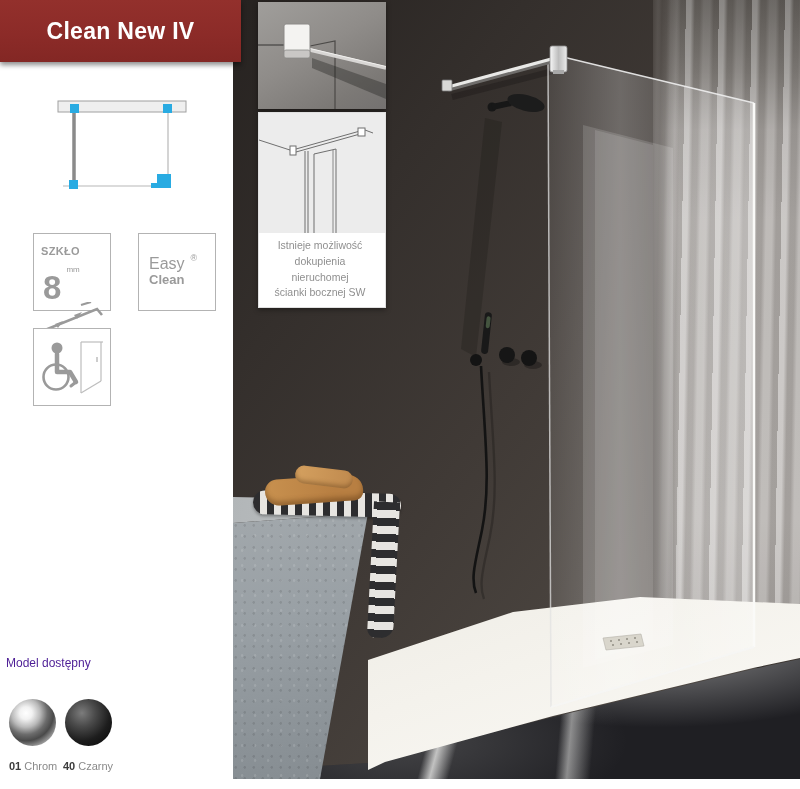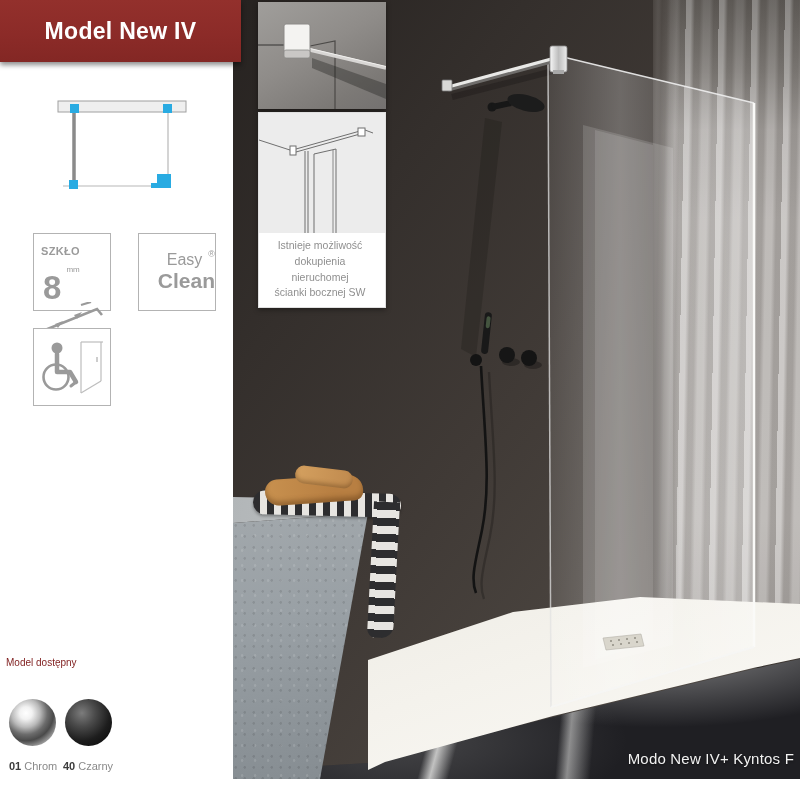--- a/index.html
+++ b/index.html
@@ -7,42 +7,42 @@
 
   
   .banner{position:absolute;left:0;top:0;width:241px;height:62px;background:linear-gradient(180deg,#93302c 0%,#8c2b28 55%,#832724 100%);
     box-shadow:0 3px 5px rgba(0,0,0,.45);display:flex;align-items:center;justify-content:center;z-index:30;}
   .banner span{color:#ffffff;font-size:23px;font-weight:bold;letter-spacing:.3px;}
 
   .diagram{position:absolute;left:33px;top:80px;z-index:5;}
 
   .badge-box{position:absolute;width:78px;height:78px;border:1px solid #b3b3b3;background:#fff;box-sizing:border-box;z-index:5;}
   #szklo-box{left:33px;top:233px;padding:6px 5px 2px 7px;}
-  #easyclean-box{left:138px;top:233px;display:flex;flex-direction:column;justify-content:center;padding-left:10px;box-sizing:border-box;align-items:flex-end;}
+  #easyclean-box{left:138px;top:233px;display:flex;flex-direction:column;justify-content:center;padding-left:10px;box-sizing:border-box;}
   #wheel-box{left:33px;top:328px;display:flex;align-items:center;justify-content:center;}
 
   .szklo-row{display:flex;align-items:flex-start;flex-direction:column;}
   .szklo-words{display:flex;flex-direction:column;align-items:flex-end;margin-top:6px;}
   .szklo-label{font-size:11px;font-weight:bold;color:#9a9a9a;letter-spacing:.3px;line-height:1;}
   .szklo-unit{font-size:8px;color:#9a9a9a;line-height:1;margin-top:9px;}
   .szklo-num{font-size:33px;font-weight:bold;color:#9a9a9a;line-height:.85;margin-left:2px;}
 
   .ec-line1{font-size:16px;color:#9a9a9a;line-height:1.05;}
   .ec-reg{font-size:9px;vertical-align:top;position:relative;top:-2px;margin-left:6px;}
-  .ec-line2{font-size:21px;font-weight:bold;color:#9a9a9a;line-height:1.1;}
+  .ec-line2{font-size:13px;font-weight:bold;color:#9a9a9a;line-height:1.1;}
 
   .note-box{position:absolute;left:258px;top:112px;width:128px;height:196px;background:#ffffff;z-index:25;
     border:1px solid #e0e0e0;box-sizing:border-box;box-shadow:0 2px 5px rgba(0,0,0,.35);}
   .note-draw{width:100%;height:120px;background:#ececec;overflow:hidden;}
   .note-text{padding:5px 4px 0 0;text-align:center;font-size:10.5px;line-height:1.5;color:#8f8f8f;}
 
   .inset-photo{position:absolute;left:258px;top:2px;width:128px;height:107px;z-index:25;box-shadow:0 2px 5px rgba(0,0,0,.4);
     background:linear-gradient(150deg,#a09e9b 0%,#8f8c89 45%,#7c7976 80%,#747170 100%);overflow:hidden;}
 
-  .profiles-heading{position:absolute;left:6px;top:656px;font-size:10px;color:#7f1d1d;line-height:1.32;z-index:5;}
+  .profiles-heading{position:absolute;left:6px;top:656px;font-size:12px;color:#4c1d95;line-height:1.32;z-index:5;}
   .swatch{position:absolute;top:699px;width:47px;height:47px;border-radius:50%;z-index:5;}
   #swatch-chrome{left:9px;background:radial-gradient(circle at 36% 30%,#ffffff 0%,#f2f2f2 14%,#b9b9b9 32%,#6c6c6c 48%,#4a4a4a 62%,#9e9e9e 78%,#e6e6e6 90%,#8f8f8f 100%);}
   #swatch-black{left:65px;background:radial-gradient(circle at 36% 30%,#7c7c7c 0%,#4a4a4a 30%,#1d1d1d 62%,#050505 100%);}
   .swatch-label{position:absolute;top:760px;font-size:11px;color:#8a8a8a;z-index:5;white-space:nowrap;}
   .swatch-label b{color:#3c3c3c;margin-right:3px;}
   #label-chrome{left:9px;} #label-black{left:63px;}
 
   
   #photo{position:absolute;left:233px;top:0;width:567px;height:779px;overflow:hidden;background:#3e3834;z-index:10;}
   .wall{position:absolute;inset:0;background:linear-gradient(128deg,#262220 0%,#342f2c 25%,#403a36 50%,#4a443f 72%,#564f49 100%);}
@@ -90,21 +90,21 @@
   #fixtures{position:absolute;left:0;top:0;z-index:6;}
   .photo-caption{position:absolute;right:6px;bottom:12px;font-size:15px;color:#f2f2f2;letter-spacing:.2px;
     text-shadow:0 1px 2px rgba(0,0,0,.5);z-index:8;}
 </style>
 </head>
 <body>
 
 <div id="page">
 
   <div class="banner">
-    <span>Model New IV</span>
+    <span>Clean New IV</span>
   </div>
 
   <svg class="diagram" width="175" height="125" viewBox="0 0 175 125">
     <rect x="25" y="21" width="128" height="11" fill="#efefef" stroke="#a0a0a0" stroke-width="1"></rect>
     <line x1="41" y1="31" x2="41" y2="108" stroke="#8a8a8a" stroke-width="3.5"></line>
     <line x1="135" y1="31" x2="135" y2="104" stroke="#b8b8b8" stroke-width="1.2"></line>
     <line x1="30" y1="106" x2="138" y2="106" stroke="#b8b8b8" stroke-width="1.2"></line>
     <rect x="37" y="24" width="9" height="9" fill="#29ABE2"></rect>
     <rect x="130" y="24" width="9" height="9" fill="#29ABE2"></rect>
     <rect x="36" y="100" width="9" height="9" fill="#29ABE2"></rect>
@@ -272,16 +272,15 @@
           <circle cx="386" cy="640" r="1"></circle>
           <circle cx="394" cy="639" r="1"></circle>
           <circle cx="402" cy="638" r="1"></circle>
         <circle cx="380" cy="645" r="1"></circle>
           <circle cx="388" cy="644" r="1"></circle>
           <circle cx="396" cy="643" r="1"></circle>
           <circle cx="404" cy="642" r="1"></circle>
       </g>
     </svg>
 
-    <div class="photo-caption">Modo New IV+ Kyntos F</div>
   </div>
 
 </div>
 
 </body></html>

